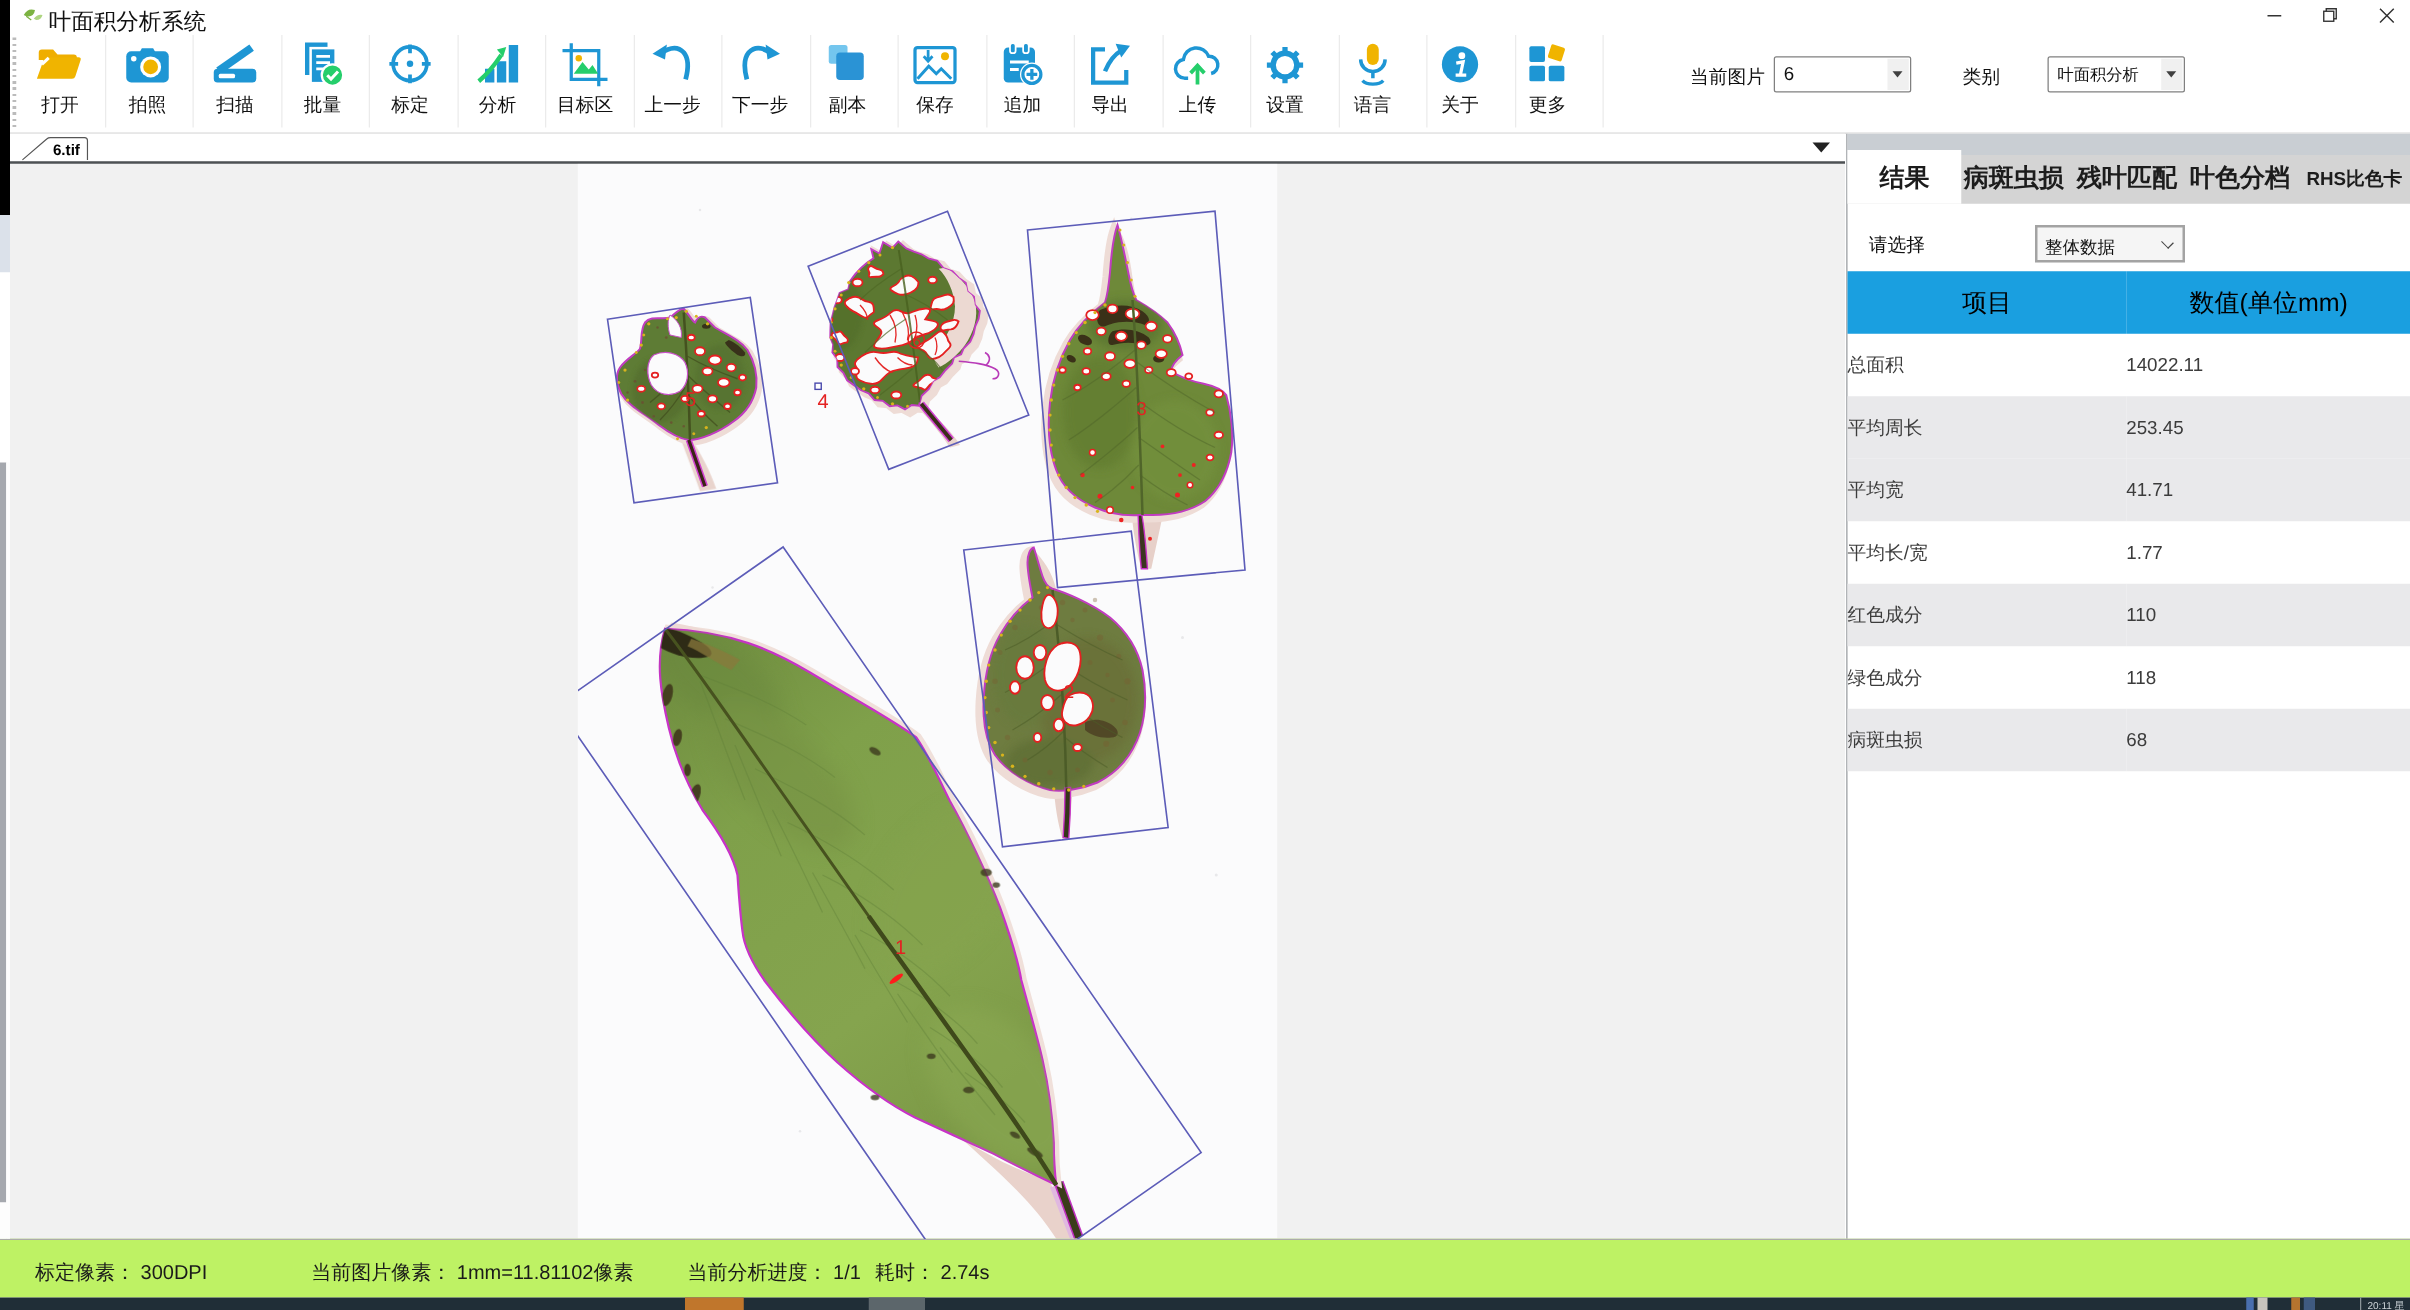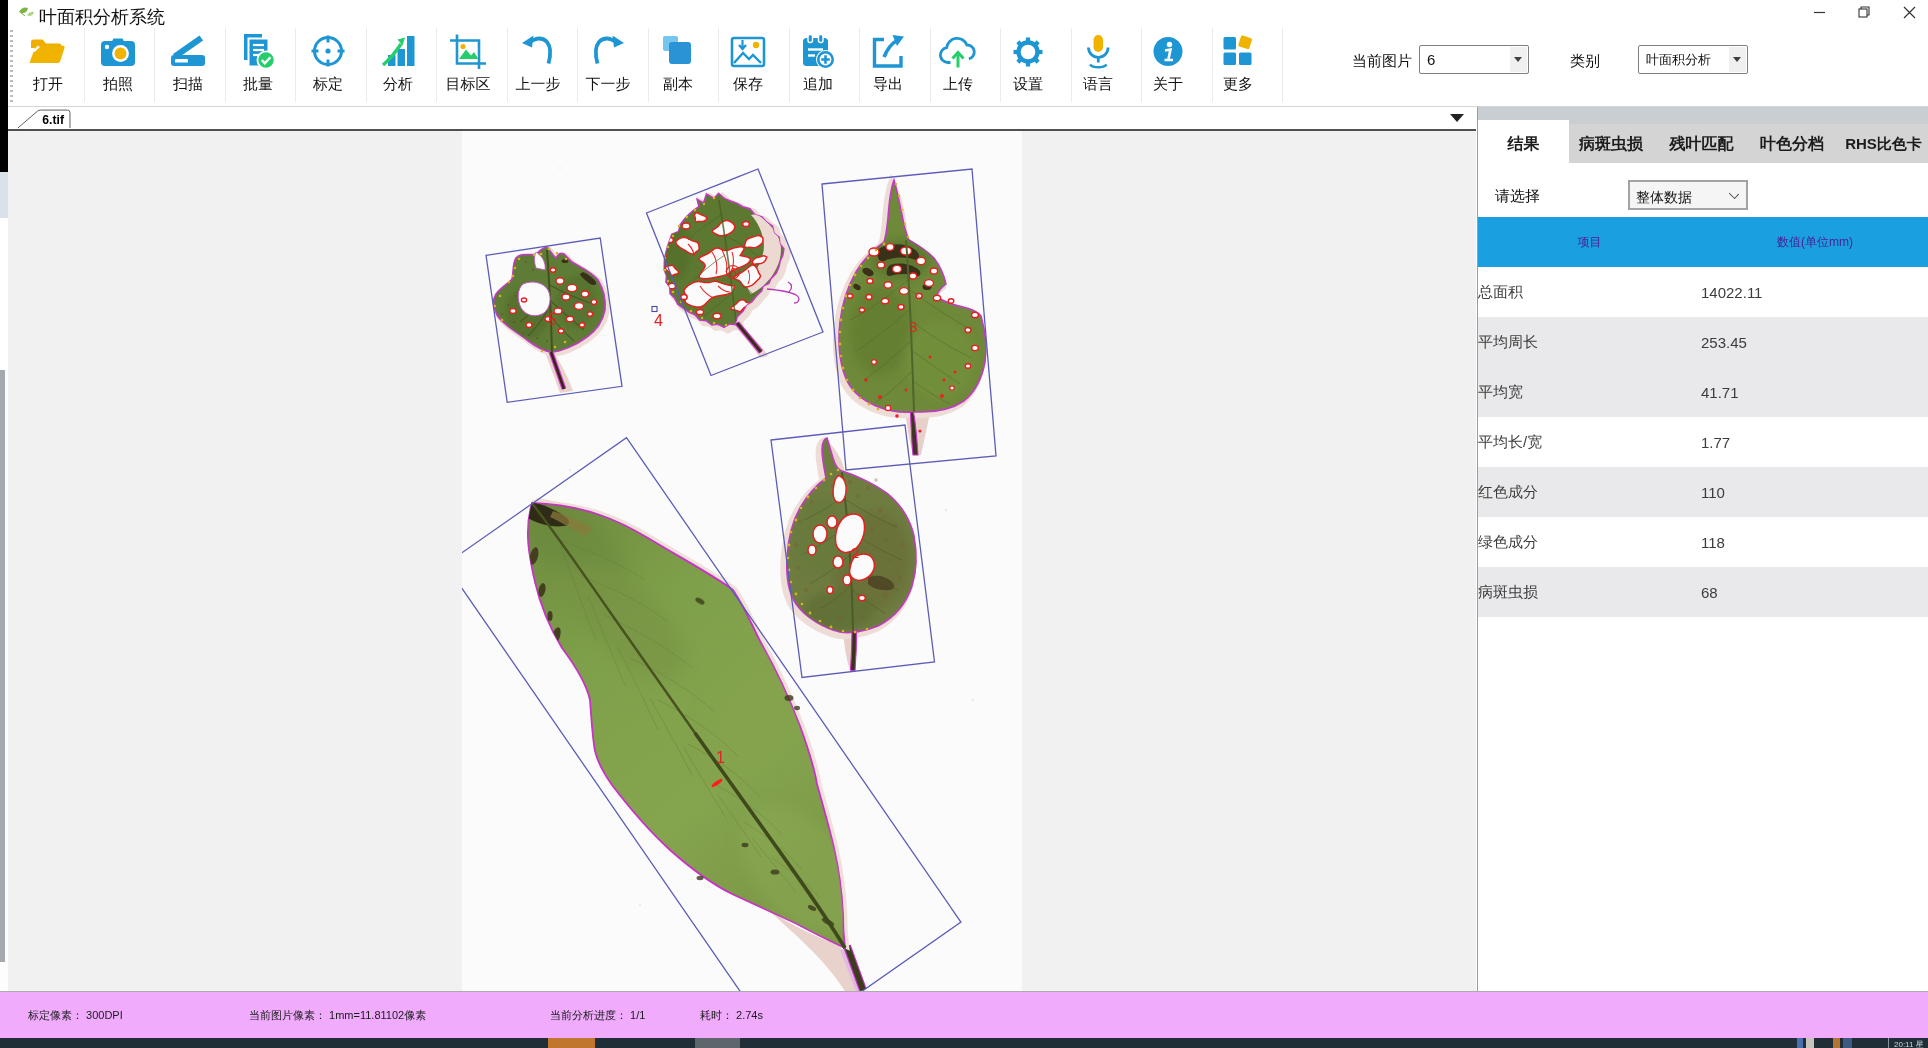--- a/index.html
+++ b/index.html
@@ -37,33 +37,33 @@
 #tabarrow { position:absolute; left:1442px; top:7px; width:0; height:0;
   border-left:7px solid transparent; border-right:7px solid transparent; border-top:8px solid #222; }
 
 #canvas { position:absolute; left:8px; top:129px; width:1468px; height:862px; background:#f1f1f1; border-top:2px solid #4d5154; }
 #sheet { position:absolute; left:454px; top:0px; width:560px; height:860px; }
 
 #rpanel { position:absolute; left:1477px; top:107px; width:451px; height:884px; background:#fff; border-left:1px solid #989ca0; }
 #rp-band { position:absolute; left:0; top:0; width:451px; height:17px; background:#c9ced3; }
 #rp-tabs { position:absolute; left:0; top:17px; width:451px; height:39px; background:#d4d4d4; }
 #rp-active { position:absolute; left:0; top:-4px; width:91px; height:43px; background:#fff; }
-.rtab { position:absolute; top:0; height:39px; line-height:39px; font-size:16px; font-weight:bold; color:#1c1c1c; text-align:center; }
+.rtab { position:absolute; top:0; height:39px; line-height:39px; font-size:20px; font-weight:bold; color:#1c1c1c; text-align:center; }
 #rp-select { position:absolute; left:17px; top:80px; font-size:15px; color:#111; }
 #rp-combo { position:absolute; left:150px; top:73px; width:120px; height:30px; background:#f5f5f5; border:2px solid #a3a3a3; font-size:14px; color:#111; }
 #rp-combo .v { position:absolute; left:6px; top:7px; }
 #rp-combo .ch { position:absolute; right:8px; top:8px; width:8px; height:8px;
   border-right:1.6px solid #444; border-bottom:1.6px solid #444; transform:rotate(45deg) scale(1,0.8); }
 table#rtable { position:absolute; left:0; top:110px; width:451px; border-collapse:collapse; font-size:15px; }
-#rtable th { background:#1a9fe0; color:#4c1d95; font-weight:normal; height:50px; font-size:12px; }
+#rtable th { background:#1a9fe0; color:#000000; font-weight:normal; height:50px; font-size:20px; }
 #rtable td { height:50px; text-align:left; color:#3c3c3c; }
 #rtable tr.alt td { background:#e9e9eb; }
 #rtable .c1 { width:223px; }
 
-#statusbar { position:absolute; left:0; top:991px; width:1928px; height:47px; background:#f0abfc; border-top:1px solid #ababab; font-size:11px; color:#1a1a1a; }
+#statusbar { position:absolute; left:0; top:991px; width:1928px; height:47px; background:#bef264; border-top:1px solid #ababab; font-size:16px; color:#1a1a1a; }
 #statusbar span { position:absolute; top:16px; }
 
 #taskbar { position:absolute; left:0; top:1038px; width:1928px; height:10px; background:#202e37; }
 </style>
 </head>
 <body>
 <div id="app">
   <div id="titlebar">
     <svg style="position:absolute;left:9px;top:3px" width="20" height="20" viewBox="0 0 20 20">
       <path d="M2 9 Q5 3 11 5 Q10 11 4 10 Z" fill="#7cb342"></path>

